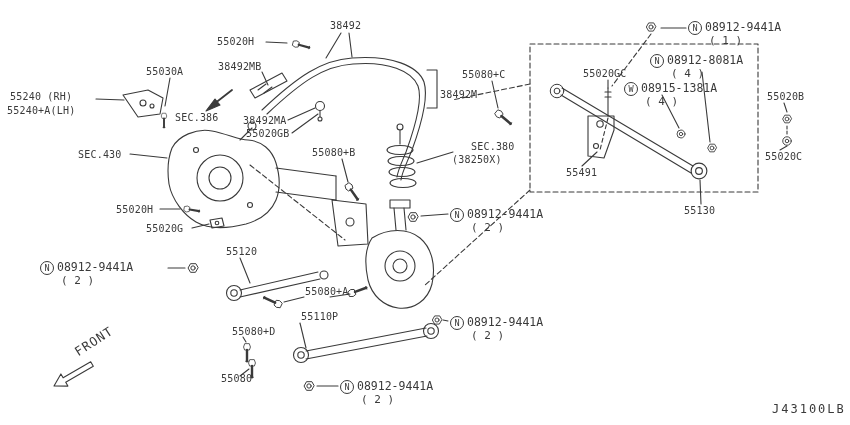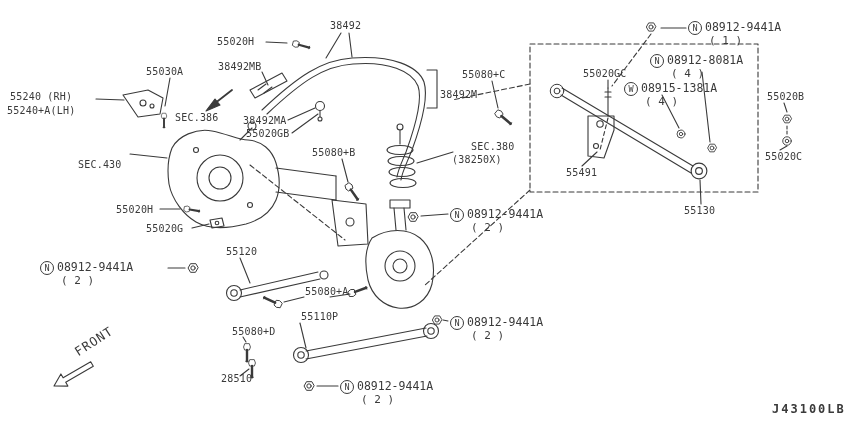--- a/index.html
+++ b/index.html
@@ -18,21 +18,21 @@
   .circ{
     display:inline-flex;align-items:center;justify-content:center;
     width:12px;height:12px;border:1px solid #3a3a3a;border-radius:50%;
     font-size:8.5px;line-height:1;flex:0 0 auto;
   }
   .qty{margin-left:21px;font-size:11px;}
   .front{
     position:absolute;font-size:12.5px;letter-spacing:1px;
     transform:rotate(-33deg);transform-origin:left bottom;
   }
-  .footer{position:absolute;font-size:12px;letter-spacing:2px;font-weight:bold;}
+  .footer{position:absolute;font-size:12px;letter-spacing:2px;}
 </style>
 </head>
 <body>
 
 <div class="stage">
 
   <svg width="850" height="425" viewBox="0 0 850 425">
     <defs>
       <g id="bolt">
         <polygon points="-4,-3.2 0,-4.6 4,-3.2 4,3.2 0,4.6 -4,3.2"></polygon>
@@ -219,31 +219,31 @@
   <div class="lbl" style="left:175px;top:112px">SEC.386</div>
   <div class="lbl" style="left:243px;top:115px">38492MA</div>
   <div class="lbl" style="left:246px;top:128px">55020GB</div>
   <div class="lbl" style="left:440px;top:89px">38492M</div>
   <div class="lbl" style="left:462px;top:69px">55080+C</div>
   <div class="lbl" style="left:583px;top:68px">55020GC</div>
   <div class="lbl" style="left:767px;top:91px">55020B</div>
   <div class="lbl" style="left:765px;top:151px">55020C</div>
   <div class="lbl" style="left:566px;top:167px">55491</div>
   <div class="lbl" style="left:684px;top:205px">55130</div>
-  <div class="lbl" style="left:78px;top:159px">SEC.430</div>
+  <div class="lbl" style="left:78px;top:149px">SEC.430</div>
   <div class="lbl" style="left:312px;top:147px">55080+B</div>
   <div class="lbl" style="left:471px;top:141px">SEC.380</div>
   <div class="lbl" style="left:452px;top:154px">(38250X)</div>
   <div class="lbl" style="left:116px;top:204px">55020H</div>
   <div class="lbl" style="left:146px;top:223px">55020G</div>
   <div class="lbl" style="left:226px;top:246px">55120</div>
   <div class="lbl" style="left:305px;top:286px">55080+A</div>
   <div class="lbl" style="left:301px;top:311px">55110P</div>
   <div class="lbl" style="left:232px;top:326px">55080+D</div>
-  <div class="lbl" style="left:221px;top:373px">28510</div>
+  <div class="lbl" style="left:221px;top:373px">55080</div>
 
   <div class="fast" style="left:688px;top:21px">
     <div class="row">
         <span class="circ">N</span>
         <span>08912-9441A</span>
       </div>
     <div class="qty">( 1 )</div>
   </div>
 
   <div class="fast" style="left:650px;top:54px">

